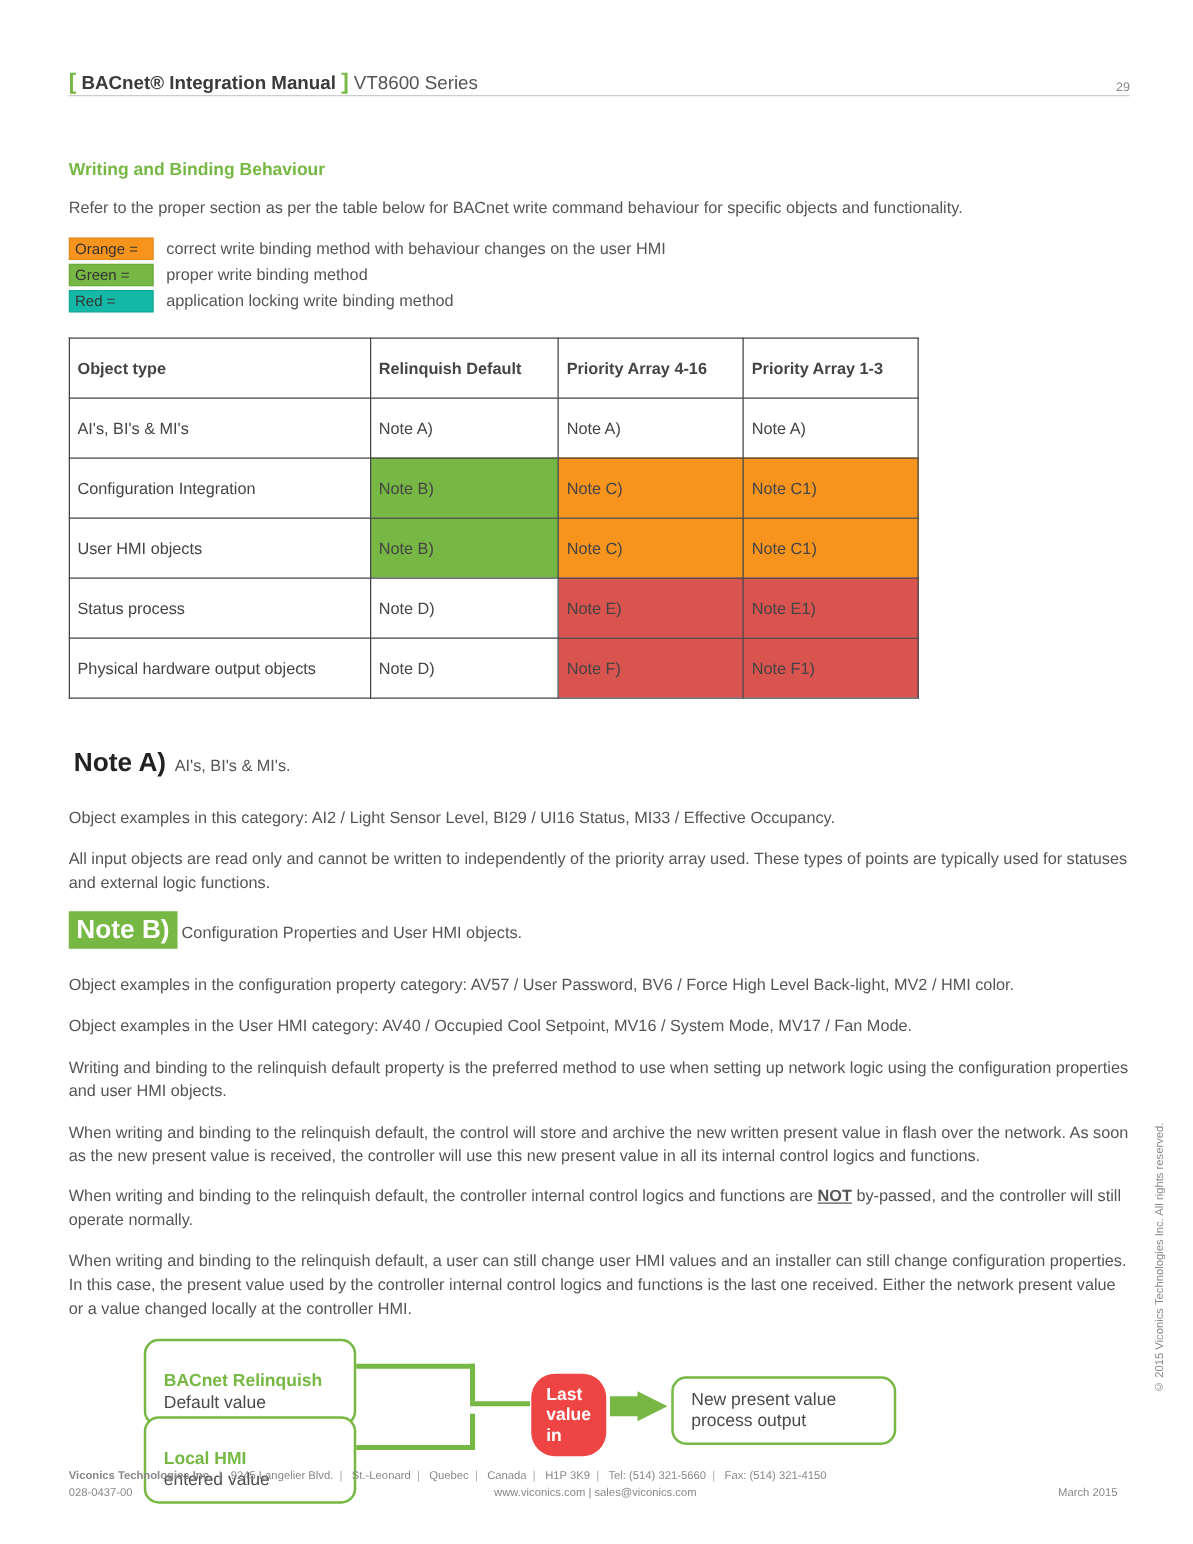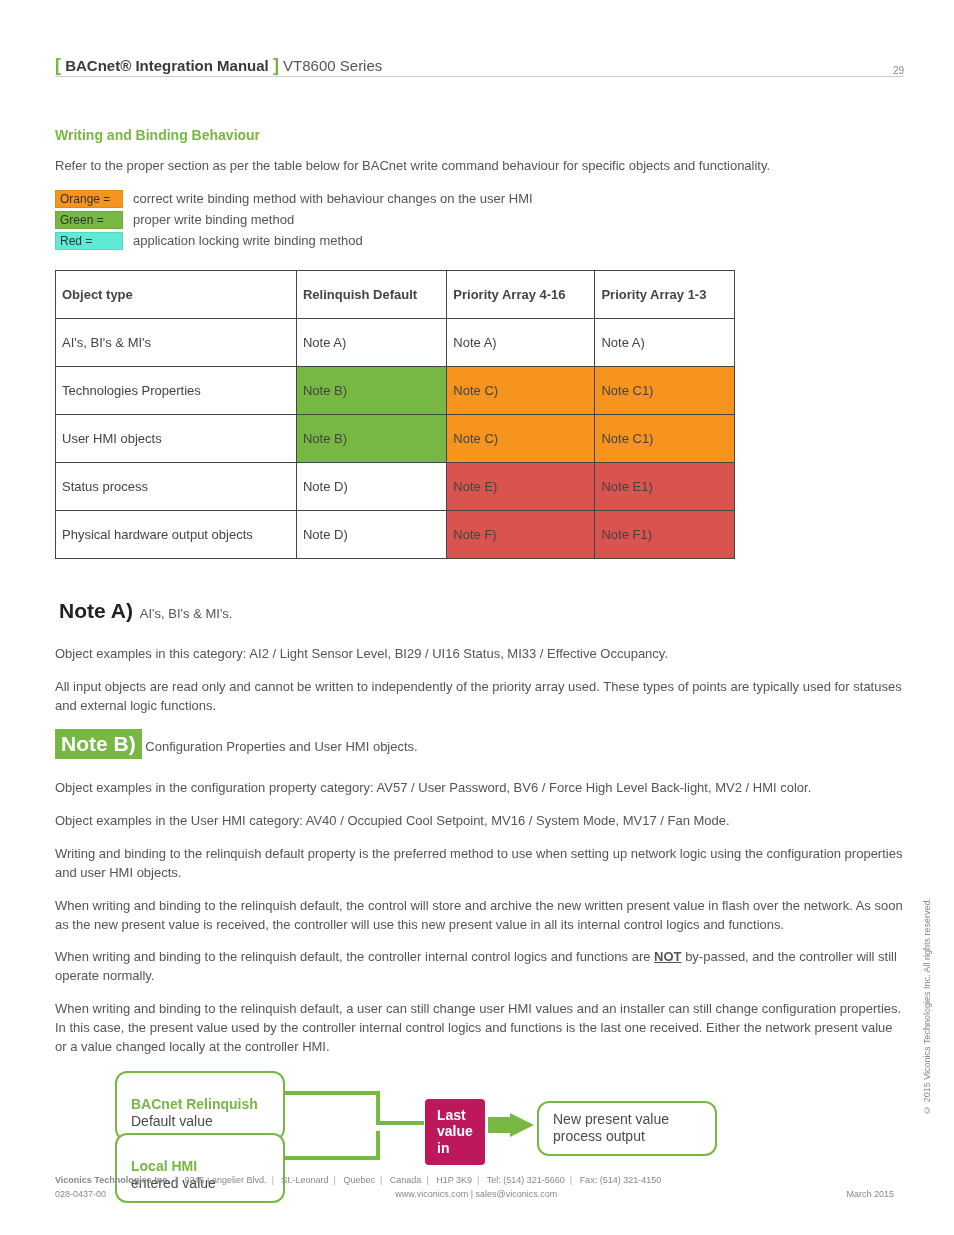--- a/index.html
+++ b/index.html
@@ -18,38 +18,38 @@
   .bracket { color: #76b843; font-weight: bold; font-size: 18px; }
   .series { font-weight: normal; color: #555; }
   .page-num { font-size: 10px; color: #888; }
   .section-title { color: #76b843; font-weight: bold; font-size: 14px; margin-bottom: 14px; }
   p { line-height: 1.45; margin-bottom: 14px; font-size: 13px; color: #555; }
   .legend { margin-bottom: 20px; }
   .legend-row { display: flex; align-items: center; margin-bottom: 3px; }
   .legend-swatch { width: 68px; height: 18px; font-size: 12px; color: #333; display:flex; align-items:center; padding-left:4px; border:1px solid rgba(0,0,0,0.08); margin-right: 10px; }
   .swatch-green { background: #76b843; }
   .swatch-orange { background: #f7941d; }
-  .swatch-red { background: #5eead4; }
+  .swatch-red { background: #14b8a6; }
   .legend-label { font-size: 13px; color: #555; }
   table { border-collapse: collapse; width: 680px; margin-bottom: 38px; }
   th, td { border: 1px solid #444; padding: 16px 6px; font-size: 13px; text-align: left; color:#444; }
   th { font-weight: bold; background:#fff; }
   .cell-green { background: #76b843; }
   .cell-orange { background: #f7941d; }
   .cell-red { background: #d9534f; }
   .note-heading { display:inline-block; font-size: 21px; font-weight: bold; color:#222; padding:2px 4px; margin-bottom:4px; }
   .note-heading.green-bg { background:#76b843; color:#fff; padding:3px 6px; }
   .note-sub { font-size: 13px; color:#555; }
   .note-block { margin-bottom: 16px; }
   .bold-not { font-weight: bold; text-decoration: underline; }
   
   .diagram { position: relative; height: 130px; margin: 10px 0 20px 60px; width: 680px; }
   .dbox { position:absolute; border:2px solid #76b843; border-radius:12px; background:#fff; padding:8px 14px; font-size:14px; line-height:1.25; }
   .dbox .g { color:#76b843; font-weight:bold;margin-top:15px; }
-  .greenbox { position:absolute; background:#be185d; color:#fff; border-radius:4px; padding:8px 12px; font-size:14px; font-weight:bold; line-height:1.2; }
+  .greenbox { position:absolute; background:#ef4444; color:#fff; border-radius:19px; padding:8px 12px; font-size:14px; font-weight:bold; line-height:1.2; }
   .arrow-h { position:absolute; height:4px; background:#76b843; }
   .arrow-v { position:absolute; width:4px; background:#76b843; }
   .arrow-head-r { position:absolute; width:0; height:0; border-top:12px solid transparent; border-bottom:12px solid transparent; border-left:24px solid #76b843; }
   
   .footer { position:absolute; bottom: 34px; left:55px; right:60px; font-size:9px; color:#888; line-height:1.5; }
   .footer .sep { margin: 0 5px; color:#aaa; }
   .copyright { position:absolute; right: 22px; bottom: 120px; font-size:9px; color:#888; writing-mode: vertical-rl; transform: rotate(180deg); }
 </style>
 </head>
 <body>
@@ -92,21 +92,21 @@
       </tr>
     </thead>
   <tbody id="tbody">
       <tr>
         <td>AI's, BI's &amp; MI's</td>
         <td>Note A)</td>
         <td>Note A)</td>
         <td>Note A)</td>
       </tr>
       <tr>
-        <td>Technologies Properties</td>
+        <td>Configuration Integration</td>
         <td class="cell-green">Note B)</td>
         <td class="cell-orange">Note C)</td>
         <td class="cell-orange">Note C1)</td>
       </tr>
       <tr>
         <td>User HMI objects</td>
         <td class="cell-green">Note B)</td>
         <td class="cell-orange">Note C)</td>
         <td class="cell-orange">Note C1)</td>
       </tr>

